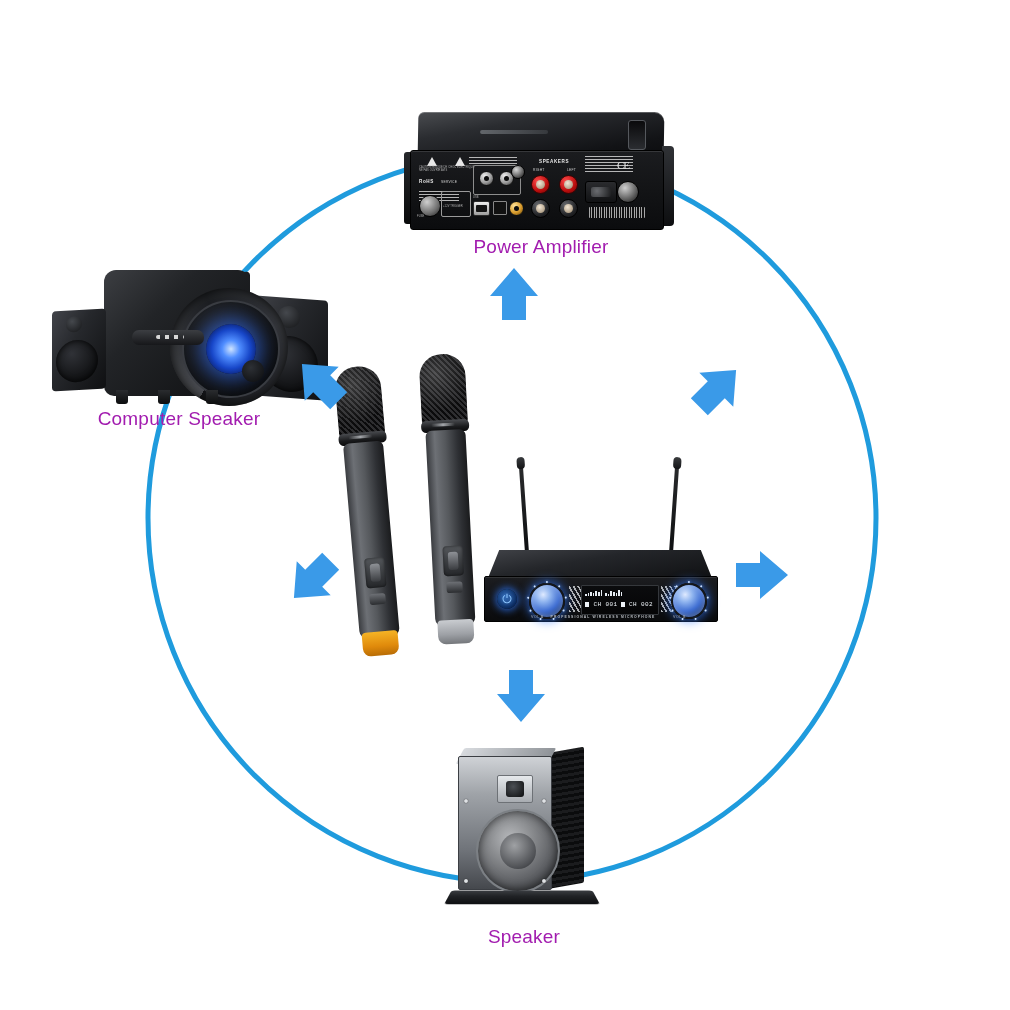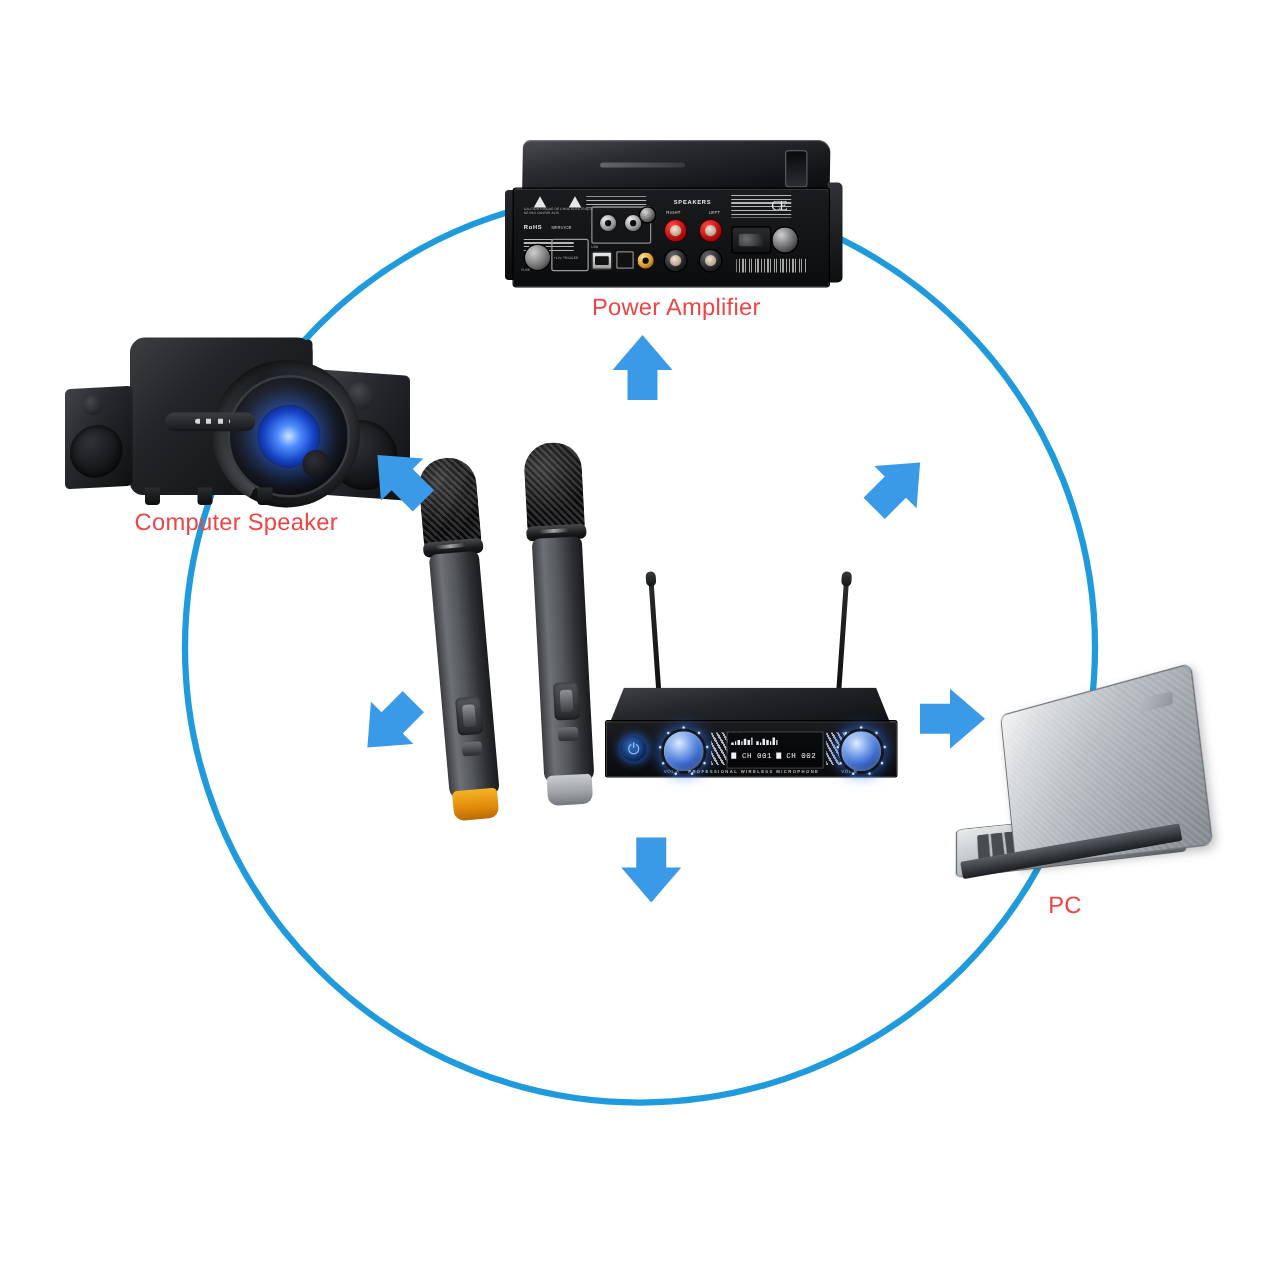--- a/index.html
+++ b/index.html
@@ -16,21 +16,21 @@
   
   .circle-svg{position:absolute;left:0;top:0;width:1010px;height:1010px;pointer-events:none;}
 
   
   .node{position:absolute;}
   .node-label{
     position:absolute;
     text-align:center;
     font-size:19px;
     letter-spacing:.2px;
-    color:#ef4444;
+    color:#a21caf;
     white-space:nowrap;
     font-weight:400;
   }
 
   
   .arrow{position:absolute;}
 
   
   .amp{position:absolute;left:410px;top:112px;width:262px;height:118px;}
   .amp-top{
@@ -576,21 +576,21 @@
     </div>
     <div class="cspk-sat cspk-sat-l">
       <div class="cspk-tweeter" style="left:14px;top:6px;width:16px;height:16px;"></div>
       <div class="cspk-driver" style="left:4px;top:30px;width:42px;height:42px;"></div>
     </div>
     <div class="cspk-feet">
       <div class="cspk-foot" style="left:6px;"></div>
       <div class="cspk-foot" style="left:48px;"></div>
       <div class="cspk-foot" style="left:96px;"></div>
     </div>
-    <div class="node-label" style="left:10px;top:150px;width:270px;">Computer Speaker</div>
+    <div class="node-label" style="left:0;top:150px;width:270px;">Computer Speaker</div>
   </div>
 
   <div class="mics">
     <div class="mic" style="left:6px;top:18px;transform:rotate(-5deg);">
       <div class="mic-head"></div>
       <div class="mic-ring"></div>
       <div class="mic-body">
         <div class="mic-sw"></div>
         <div class="mic-sw2"></div>
       </div>
@@ -675,29 +675,37 @@
           <i style="transform:translate(-50%,-50%) rotate(320deg) translateY(-19px)"></i>
         </div>
       </div>
       <div class="rcvr-knoblbl" style="left:188px;">VOL B</div>
 
       <div class="rcvr-sub">PROFESSIONAL  WIRELESS  MICROPHONE</div>
     </div>
   </div>
 
 
-  <div class="node pc">
-    <div class="pc-base">
-      <div class="pc-keys"></div>
-    </div>
-    <div class="pc-lid"></div>
-    <div class="pc-edge"></div>
-    <div class="node-label" style="left:20px;top:166px;width:140px;">PC</div>
+
+  <div class="node spk">
+    <div class="spk-cab-side"></div>
+    <div class="spk-cab-top"></div>
+    <div class="spk-cab-front">
+      <div class="spk-tweeter-plate">
+        <div class="spk-tweeter"></div>
+      </div>
+      <div class="spk-woofer"></div>
+      <div class="spk-screw" style="left:5px;top:42px;"></div>
+      <div class="spk-screw" style="right:5px;top:42px;"></div>
+      <div class="spk-screw" style="left:5px;bottom:6px;"></div>
+      <div class="spk-screw" style="right:5px;bottom:6px;"></div>
+    </div>
+    <div class="spk-base"></div>
+    <div class="node-label" style="left:-12px;top:178px;width:176px;">Speaker</div>
   </div>
-
 
   <svg class="arrow" style="left:483px;top:264px;" width="62" height="62" viewBox="0 0 62 62">
     <path d="M31 4 L55 32 L43 32 L43 56 L19 56 L19 32 L7 32 Z" fill="#3a9ae8"></path>
   </svg>
 
   <svg class="arrow" style="left:686px;top:358px;" width="62" height="62" viewBox="0 0 62 62" transform="rotate(0)">
     <g transform="rotate(45 31 31)">
       <path d="M31 4 L55 32 L43 32 L43 56 L19 56 L19 32 L7 32 Z" fill="#3a9ae8"></path>
     </g>
   </svg>

